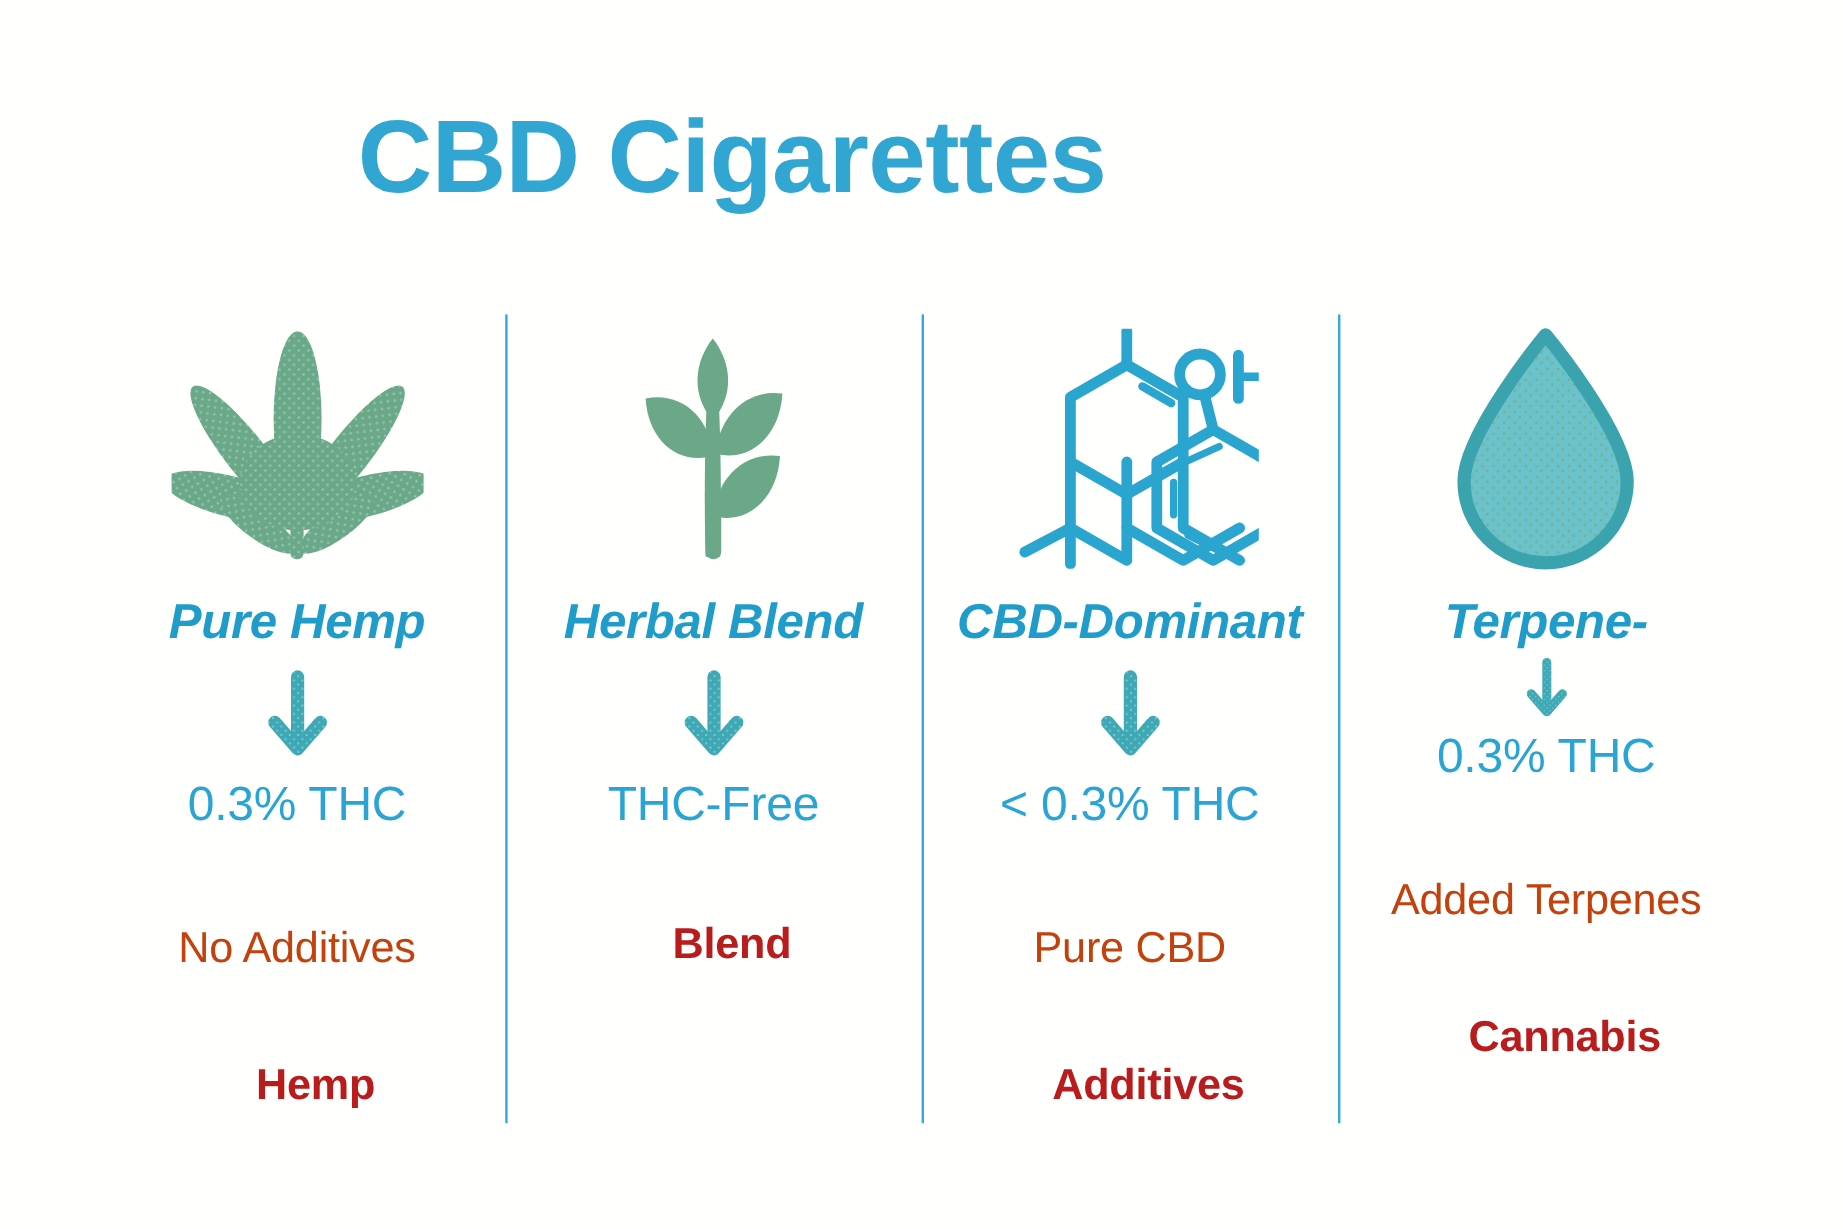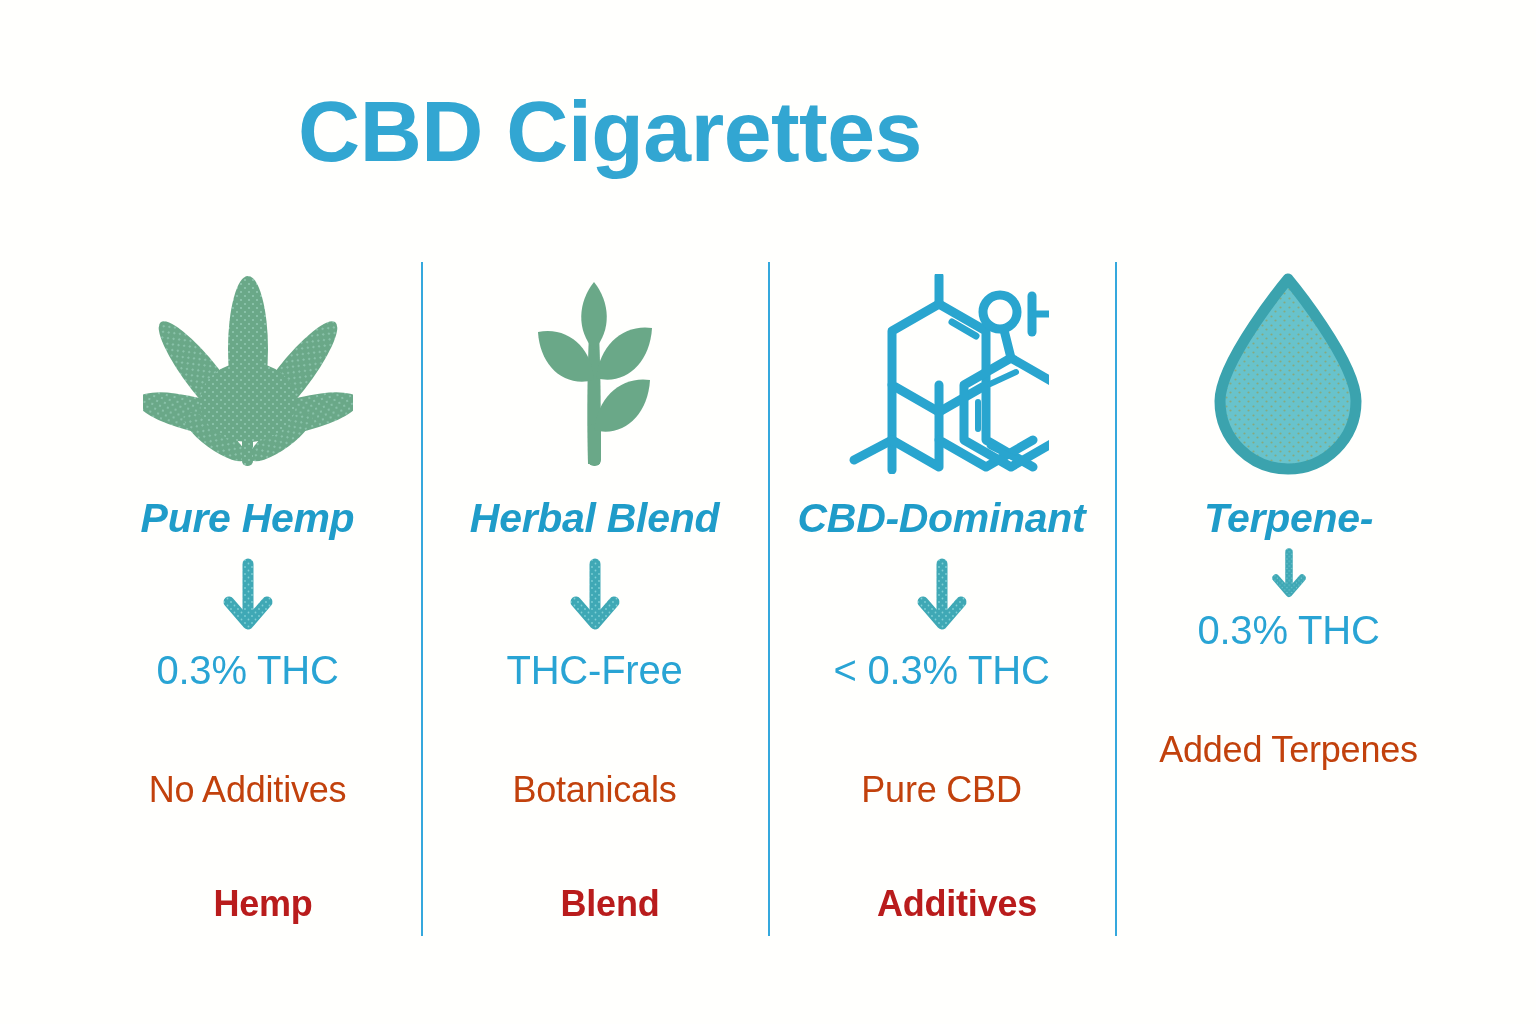--- a/index.html
+++ b/index.html
@@ -227,21 +227,20 @@
       <div class="arrow-wrap">
         <svg width="52" height="76" viewBox="0 0 52 76" aria-hidden="true">
           <g fill="none" stroke="url(#dots-teal1)" stroke-width="11" stroke-linecap="round" stroke-linejoin="round">
             <path d="M26 6 L26 62"></path>
             <path d="M7 44 L26 66 L45 44"></path>
           </g>
         </svg>
       </div>
       <div class="rows">
         <div class="row-thc">THC-Free</div>
-        <div class="row-feature">Botanicals</div>
         <div class="row-source">Blend</div>
       </div>
     </div>
 
     <div class="col col-3">
       <div class="icon-wrap">
         <svg width="215" height="200" viewBox="0 0 215 200" aria-hidden="true">
           <g fill="none" stroke="#29a5cf" stroke-width="9" stroke-linecap="round" stroke-linejoin="round">
 
             <path d="M58 57 L58 111 L105 138 L152 111 L152 57 L105 30 Z"></path>
@@ -312,17 +311,18 @@
         <svg width="38" height="52" viewBox="0 0 52 76" aria-hidden="true">
           <g fill="none" stroke="url(#dots-teal1)" stroke-width="11" stroke-linecap="round" stroke-linejoin="round">
             <path d="M26 6 L26 62"></path>
             <path d="M7 44 L26 66 L45 44"></path>
           </g>
         </svg>
       </div>
       <div class="rows">
         <div class="row-thc">0.3% THC</div>
         <div class="row-feature">Added Terpenes</div>
+        <div class="row-source">Cannabis</div>
       </div>
     </div>
 
   </div>
 </div>
 
 </body></html>

